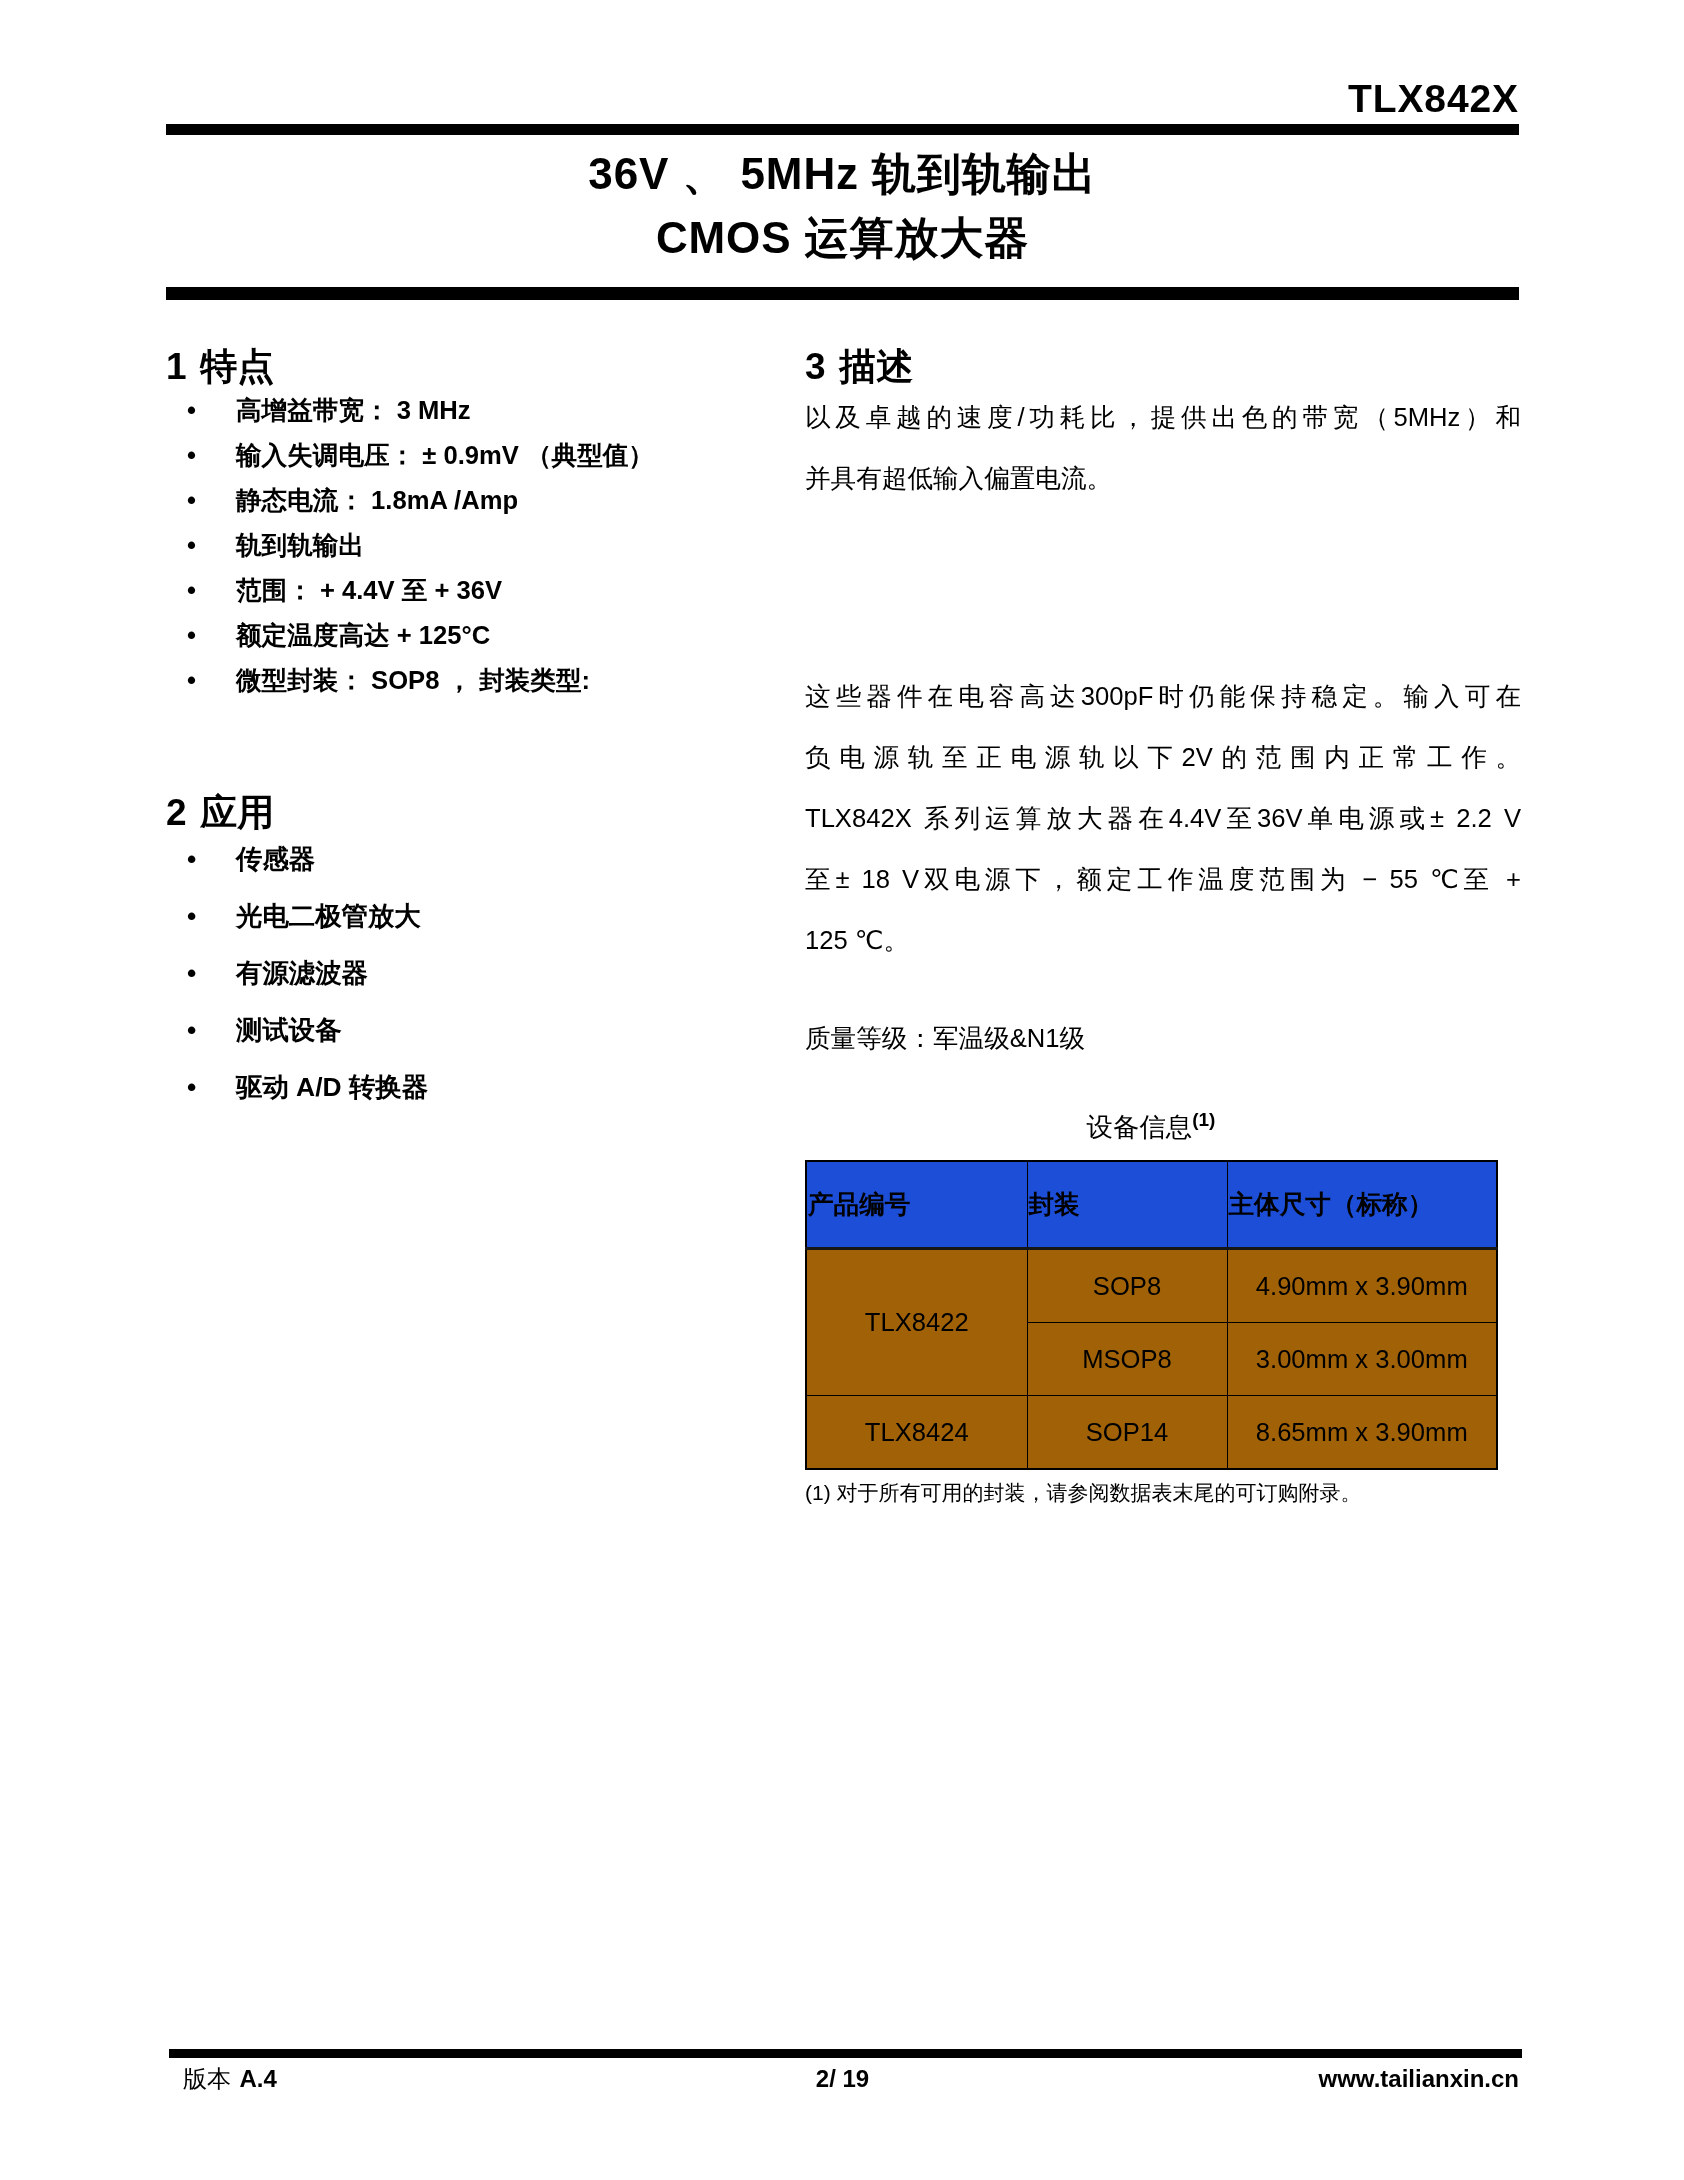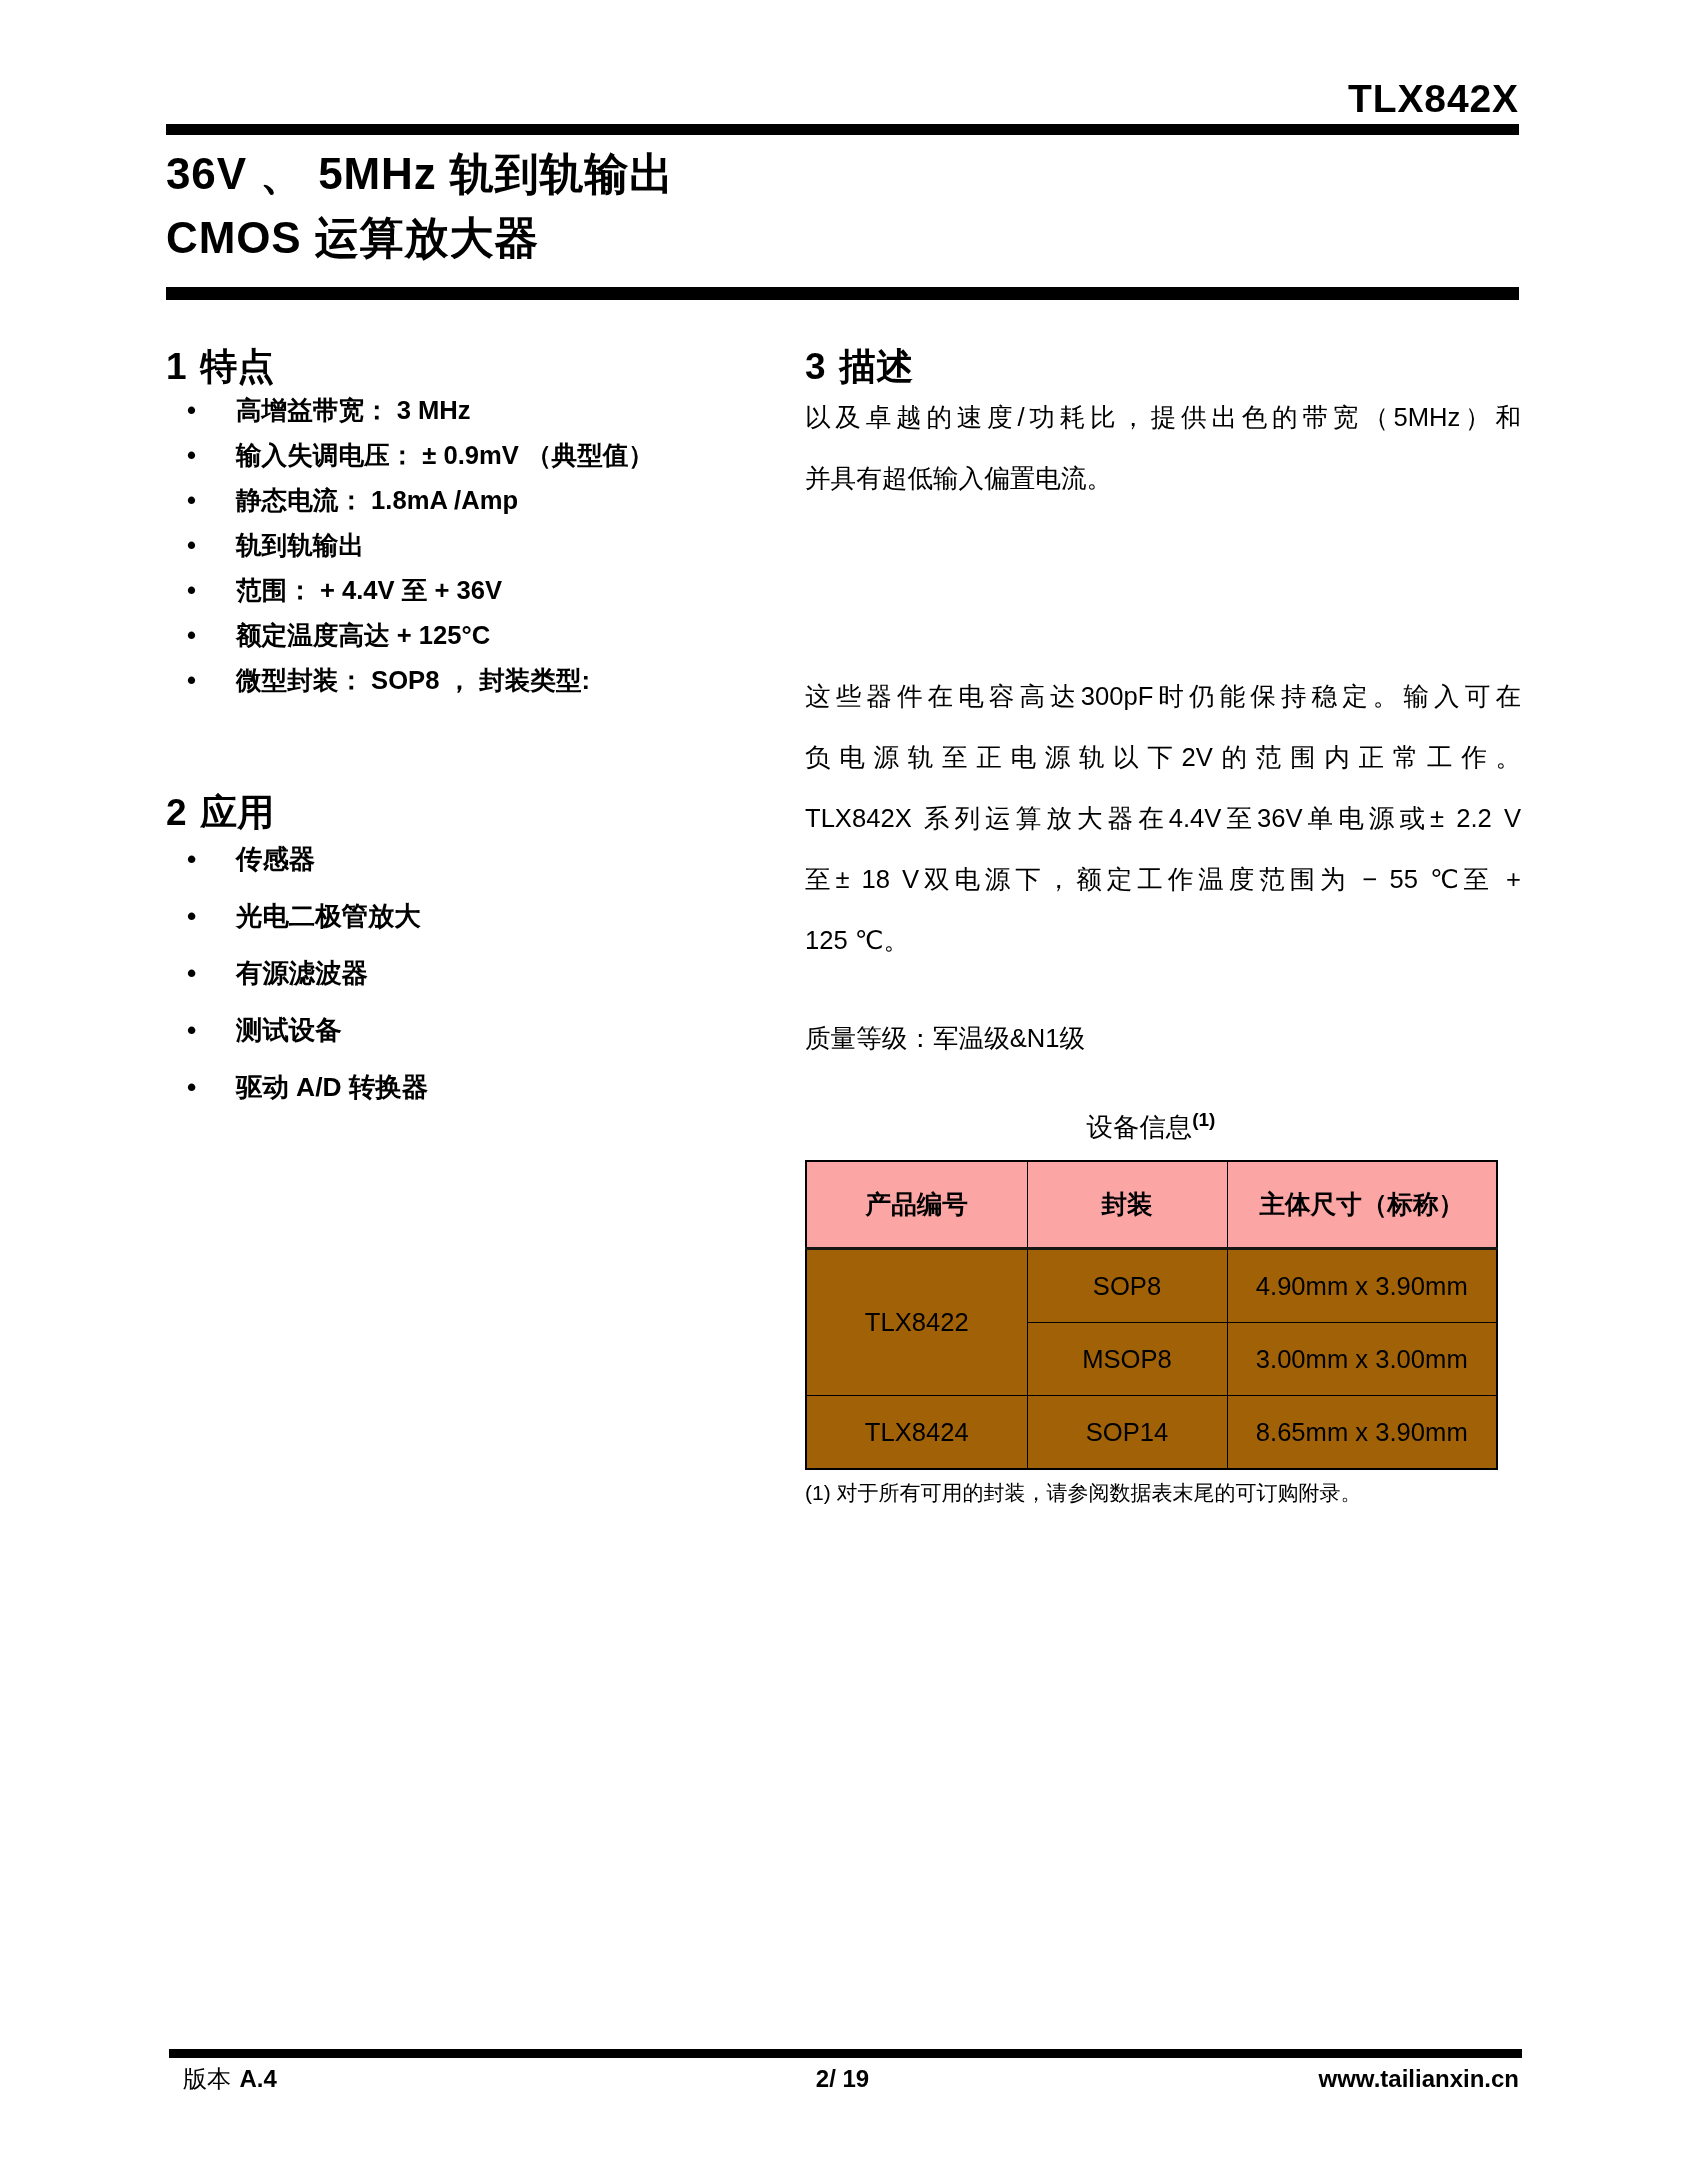--- a/index.html
+++ b/index.html
@@ -14,21 +14,21 @@
   }
   
   .doc-number{
     position:absolute;top:77px;left:166px;width:1353px;
     text-align:right;font-size:39px;font-weight:700;letter-spacing:0.9px;
   }
   .bar{position:absolute;left:166px;width:1353px;background:#000;}
   .bar1{top:124px;height:11px;}
   .bar2{top:287px;height:12.8px;}
   .title-line{
-    position:absolute;left:166px;width:1353px;
+    position:absolute;left:166px;width:1353px;text-align:center;
     font-size:44px;font-weight:700;line-height:1;letter-spacing:0.9px;
   }
   .title1{top:152px;}
   .title2{top:216px;}
   
   .sec-h{position:absolute;font-size:37px;font-weight:700;line-height:1;}
   .sec-h .num{margin-right:13.6px;}
   .h-features{top:348px;left:166px;}
   .h-apps{top:794px;left:166px;}
   .h-desc{top:348px;left:805px;}
@@ -52,22 +52,22 @@
   .dev-title{
     position:absolute;left:805px;top:1109px;width:692px;
     text-align:center;font-size:26.4px;line-height:1.2;
   }
   .dev-title sup{font-size:19px;font-weight:700;}
   table.dev-table{
     position:absolute;left:805px;top:1160px;width:692px;
     border-collapse:collapse;border:2.6px solid #000;table-layout:fixed;
   }
   table.dev-table th{
-    background:#fca5a5;font-size:25.6px;font-weight:700;height:83px;
-    border:1.7px solid #000;border-bottom:3.4px solid #161616;text-align:center;
+    background:#1d4ed8;font-size:25.6px;font-weight:700;height:83px;
+    border:1.7px solid #000;border-bottom:3.4px solid #161616;text-align:left;
   }
   table.dev-table td{
     font-size:25.6px;font-weight:400;height:70px;text-align:center;
     border:1.7px solid #000;background:#a16207;
   }
   .col-part{width:221px;}
   .col-pkg{width:200px;}
   .col-size{width:270px;}
   .footnote{position:absolute;left:805px;top:1479px;width:716px;font-size:21px;line-height:1.3;}
   

